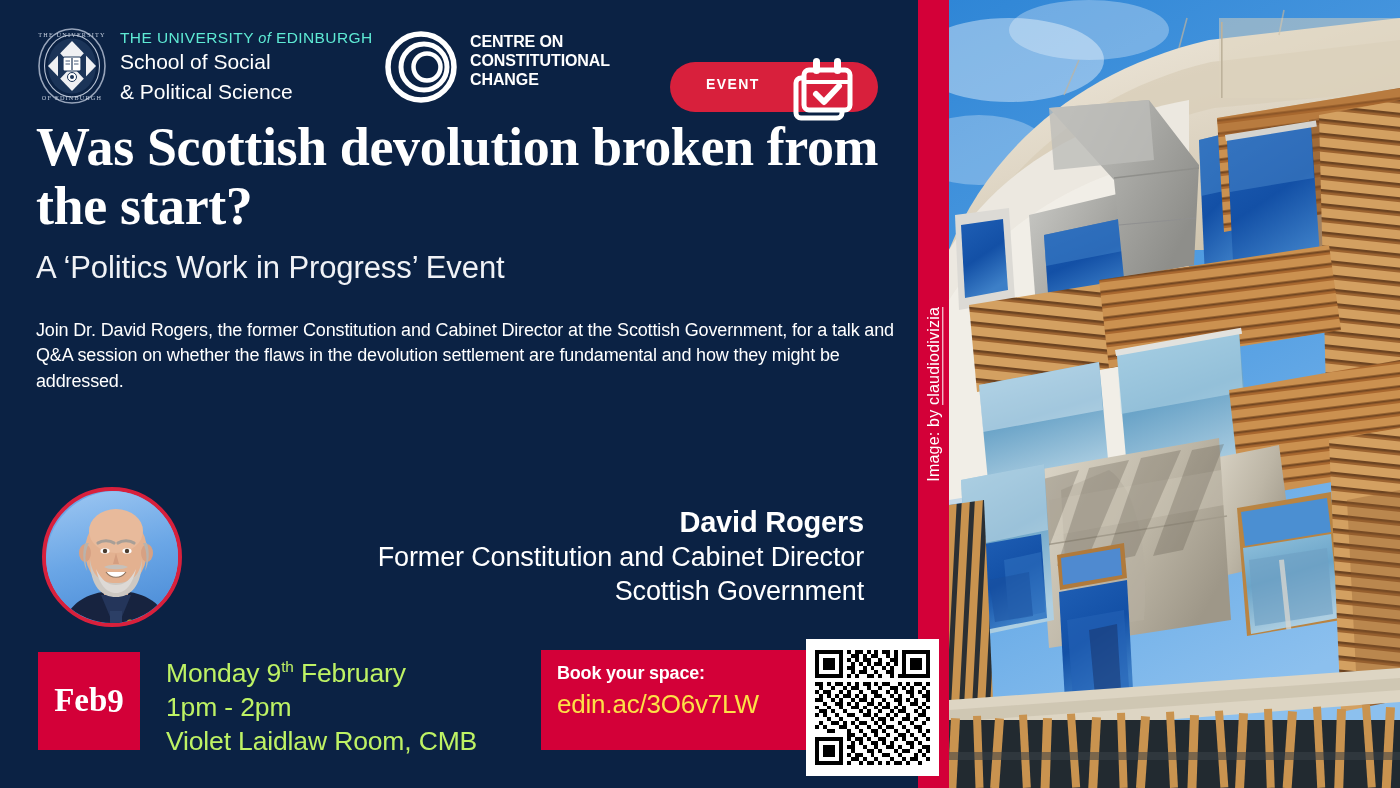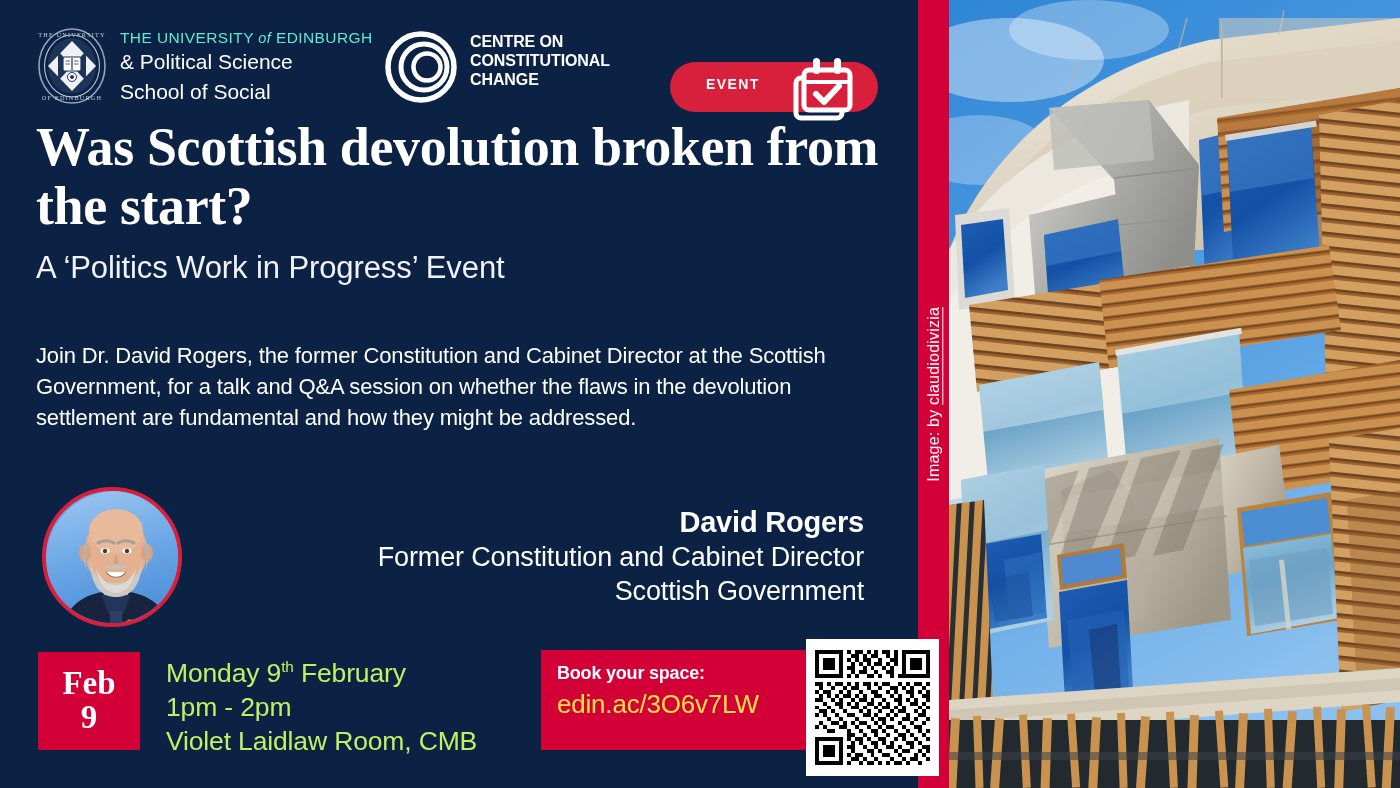--- a/index.html
+++ b/index.html
@@ -134,25 +134,24 @@
     font-size: 31px;
     color: #f0f2f6;
     letter-spacing: -0.1px;
     white-space: nowrap;
   }
 
   #body-copy {
     position: absolute;
     left: 36px; top: 318px;
     width: 860px;
-    font-size: 22px;
+    font-size: 18px;
     line-height: 1.41;
     color: #ffffff;
     letter-spacing: -0.15px;
-    margin-top: 22px;
   }
 
   
   #speaker-block {
     position: absolute;
     left: 36px; top: 487px;
     width: 840px; height: 150px; text-align: right;
   }
   #avatar {
     position: absolute;
@@ -184,21 +183,21 @@
     letter-spacing: -0.15px;
   }
 
   
   #date-badge {
     position: absolute;
     left: 38px; top: 652px;
     width: 102px; height: 98px;
     background: #d30038;
     display: flex;
-    flex-direction: column;
+    flex-direction: row;
     align-items: center;
     justify-content: center;
   }
   #date-month {
     font-family: "Liberation Serif", serif;
     font-weight: bold;
     font-size: 33px;
     color: #ffffff;
     line-height: 1.02;
   }
@@ -325,22 +324,22 @@
           <line x1="38" y1="37" x2="42.5" y2="37" stroke="#1b3458" stroke-width="0.8"></line>
           <circle cx="36" cy="50" r="4.5" fill="#ffffff" stroke="#1b3458" stroke-width="1"></circle>
           <circle cx="36" cy="50" r="2" fill="#1b3458"></circle>
           <text x="36" y="10" text-anchor="middle" font-family="Liberation Serif, serif" font-size="6.2" fill="#c3cddd" letter-spacing="1.2">THE UNIVERSITY</text>
           <text x="36" y="73" text-anchor="middle" font-family="Liberation Serif, serif" font-size="6.2" fill="#c3cddd" letter-spacing="1.2">OF EDINBURGH</text>
         </svg>
       </div>
 
       <div id="uoe-wordmark">
         <div class="uoe-line1"><span>THE UNIVERSITY </span><span class="ital">of</span><span> EDINBURGH</span></div>
+        <div class="uoe-sub">School of Social</div>
         <div class="uoe-sub">&amp; Political Science</div>
-        <div class="uoe-sub">School of Social</div>
       </div>
 
       <div id="ccc-logo">
         <div id="ccc-mark">
           <svg viewBox="0 0 74 74" width="74" height="74">
             <circle cx="37" cy="37" r="33" fill="none" stroke="#ffffff" stroke-width="5.5"></circle>
             <circle cx="40" cy="37" r="23" fill="none" stroke="#ffffff" stroke-width="5"></circle>
             <circle cx="43" cy="37" r="13.5" fill="none" stroke="#ffffff" stroke-width="4.5"></circle>
           </svg>
         </div>

